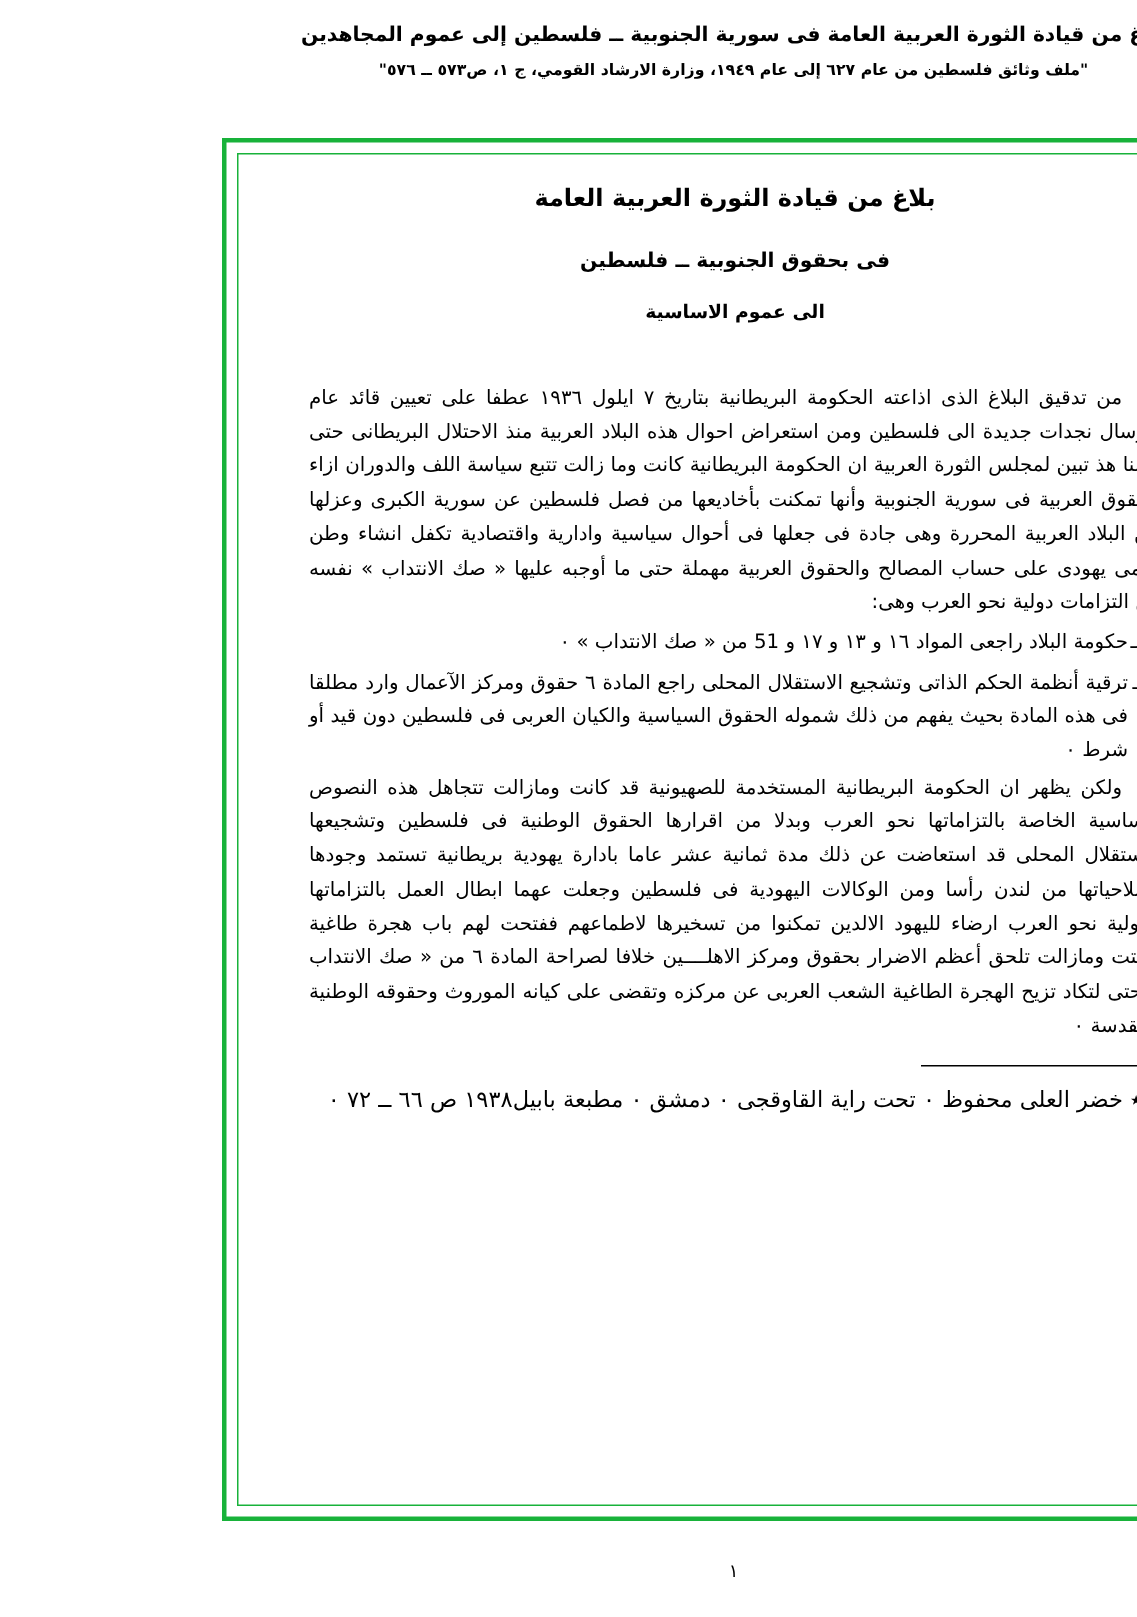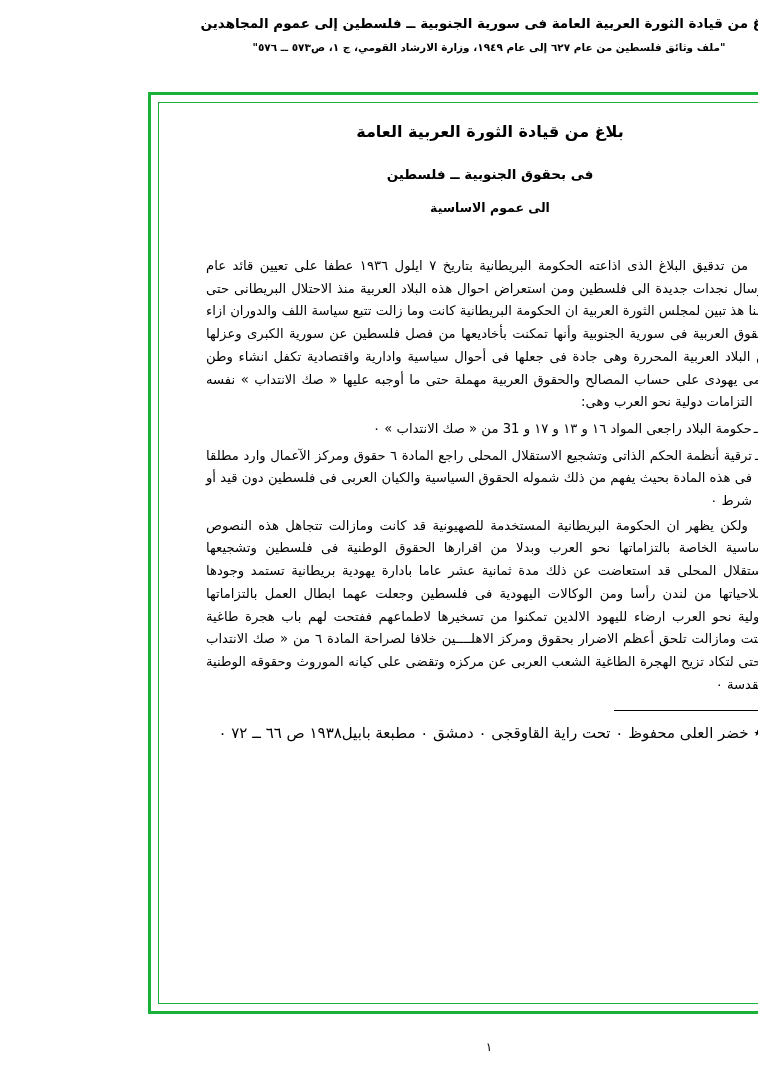--- a/index.html
+++ b/index.html
@@ -177,21 +177,21 @@
       <div class="main-title">بلاغ من قيادة الثورة العربية العامة</div>
       <div class="sub1">فى بحقوق الجنوبية ــ فلسطين</div>
       <div class="sub2">الى عموم الاساسية</div>
     </div>
 
     <div class="body-text">
       <p>من تدقيق البلاغ الذى اذاعته الحكومة البريطانية بتاريخ ٧ ايلول ١٩٣٦ عطفا على تعيين قائد عام وارسال نجدات جديدة الى فلسطين ومن استعراض احوال هذه البلاد العربية منذ الاحتلال البريطانى حتى يومنا هذ تبين لمجلس الثورة العربية ان الحكومة البريطانية كانت وما زالت تتبع سياسة اللف والدوران ازاء الحقوق العربية فى سورية الجنوبية وأنها تمكنت بأخاديعها من فصل فلسطين عن سورية الكبرى وعزلها عن البلاد العربية المحررة وهى جادة فى جعلها فى أحوال سياسية وادارية واقتصادية تكفل انشاء وطن قومى يهودى على حساب المصالح والحقوق العربية مهملة حتى ما أوجبه عليها « صك الانتداب » نفسه من التزامات دولية نحو العرب وهى:</p>
 
       <div class="list-item">
         <span class="marker">8 ــ</span>
-        <span>حكومة البلاد راجعى المواد ١٦ و ١٣ و ١٧ و 31 من « صك الانتداب » ٠</span>
+        <span>حكومة البلاد راجعى المواد ١٦ و ١٣ و ١٧ و 51 من « صك الانتداب » ٠</span>
       </div>
 
       <div class="list-item">
         <span class="marker">٢ ــ</span>
         <span>ترقية أنظمة الحكم الذاتى وتشجيع الاستقلال المحلى راجع المادة ٦ حقوق ومركز الآعمال وارد مطلقا فى هذه المادة بحيث يفهم من ذلك شموله الحقوق السياسية والكيان العربى فى فلسطين دون قيد أو شرط ٠</span>
       </div>
 
       <p>ولكن يظهر ان الحكومة البريطانية المستخدمة للصهيونية قد كانت ومازالت تتجاهل هذه النصوص الاساسية الخاصة بالتزاماتها نحو العرب وبدلا من اقرارها الحقوق الوطنية فى فلسطين وتشجيعها للاستقلال المحلى قد استعاضت عن ذلك مدة ثمانية عشر عاما بادارة يهودية بريطانية تستمد وجودها وصلاحياتها من لندن رأسا ومن الوكالات اليهودية فى فلسطين وجعلت عهما ابطال العمل بالتزاماتها الدولية نحو العرب ارضاء لليهود الالدين تمكنوا من تسخيرها لاطماعهم ففتحت لهم باب هجرة طاغية الحتت ومازالت تلحق أعظم الاضرار بحقوق ومركز الاهلــــين خلافا لصراحة المادة ٦ من « صك الانتداب » حتى لتكاد تزيح الهجرة الطاغية الشعب العربى عن مركزه وتقضى على كيانه الموروث وحقوقه الوطنية المقدسة ٠</p>
 
       <div class="footnote-rule"></div>

